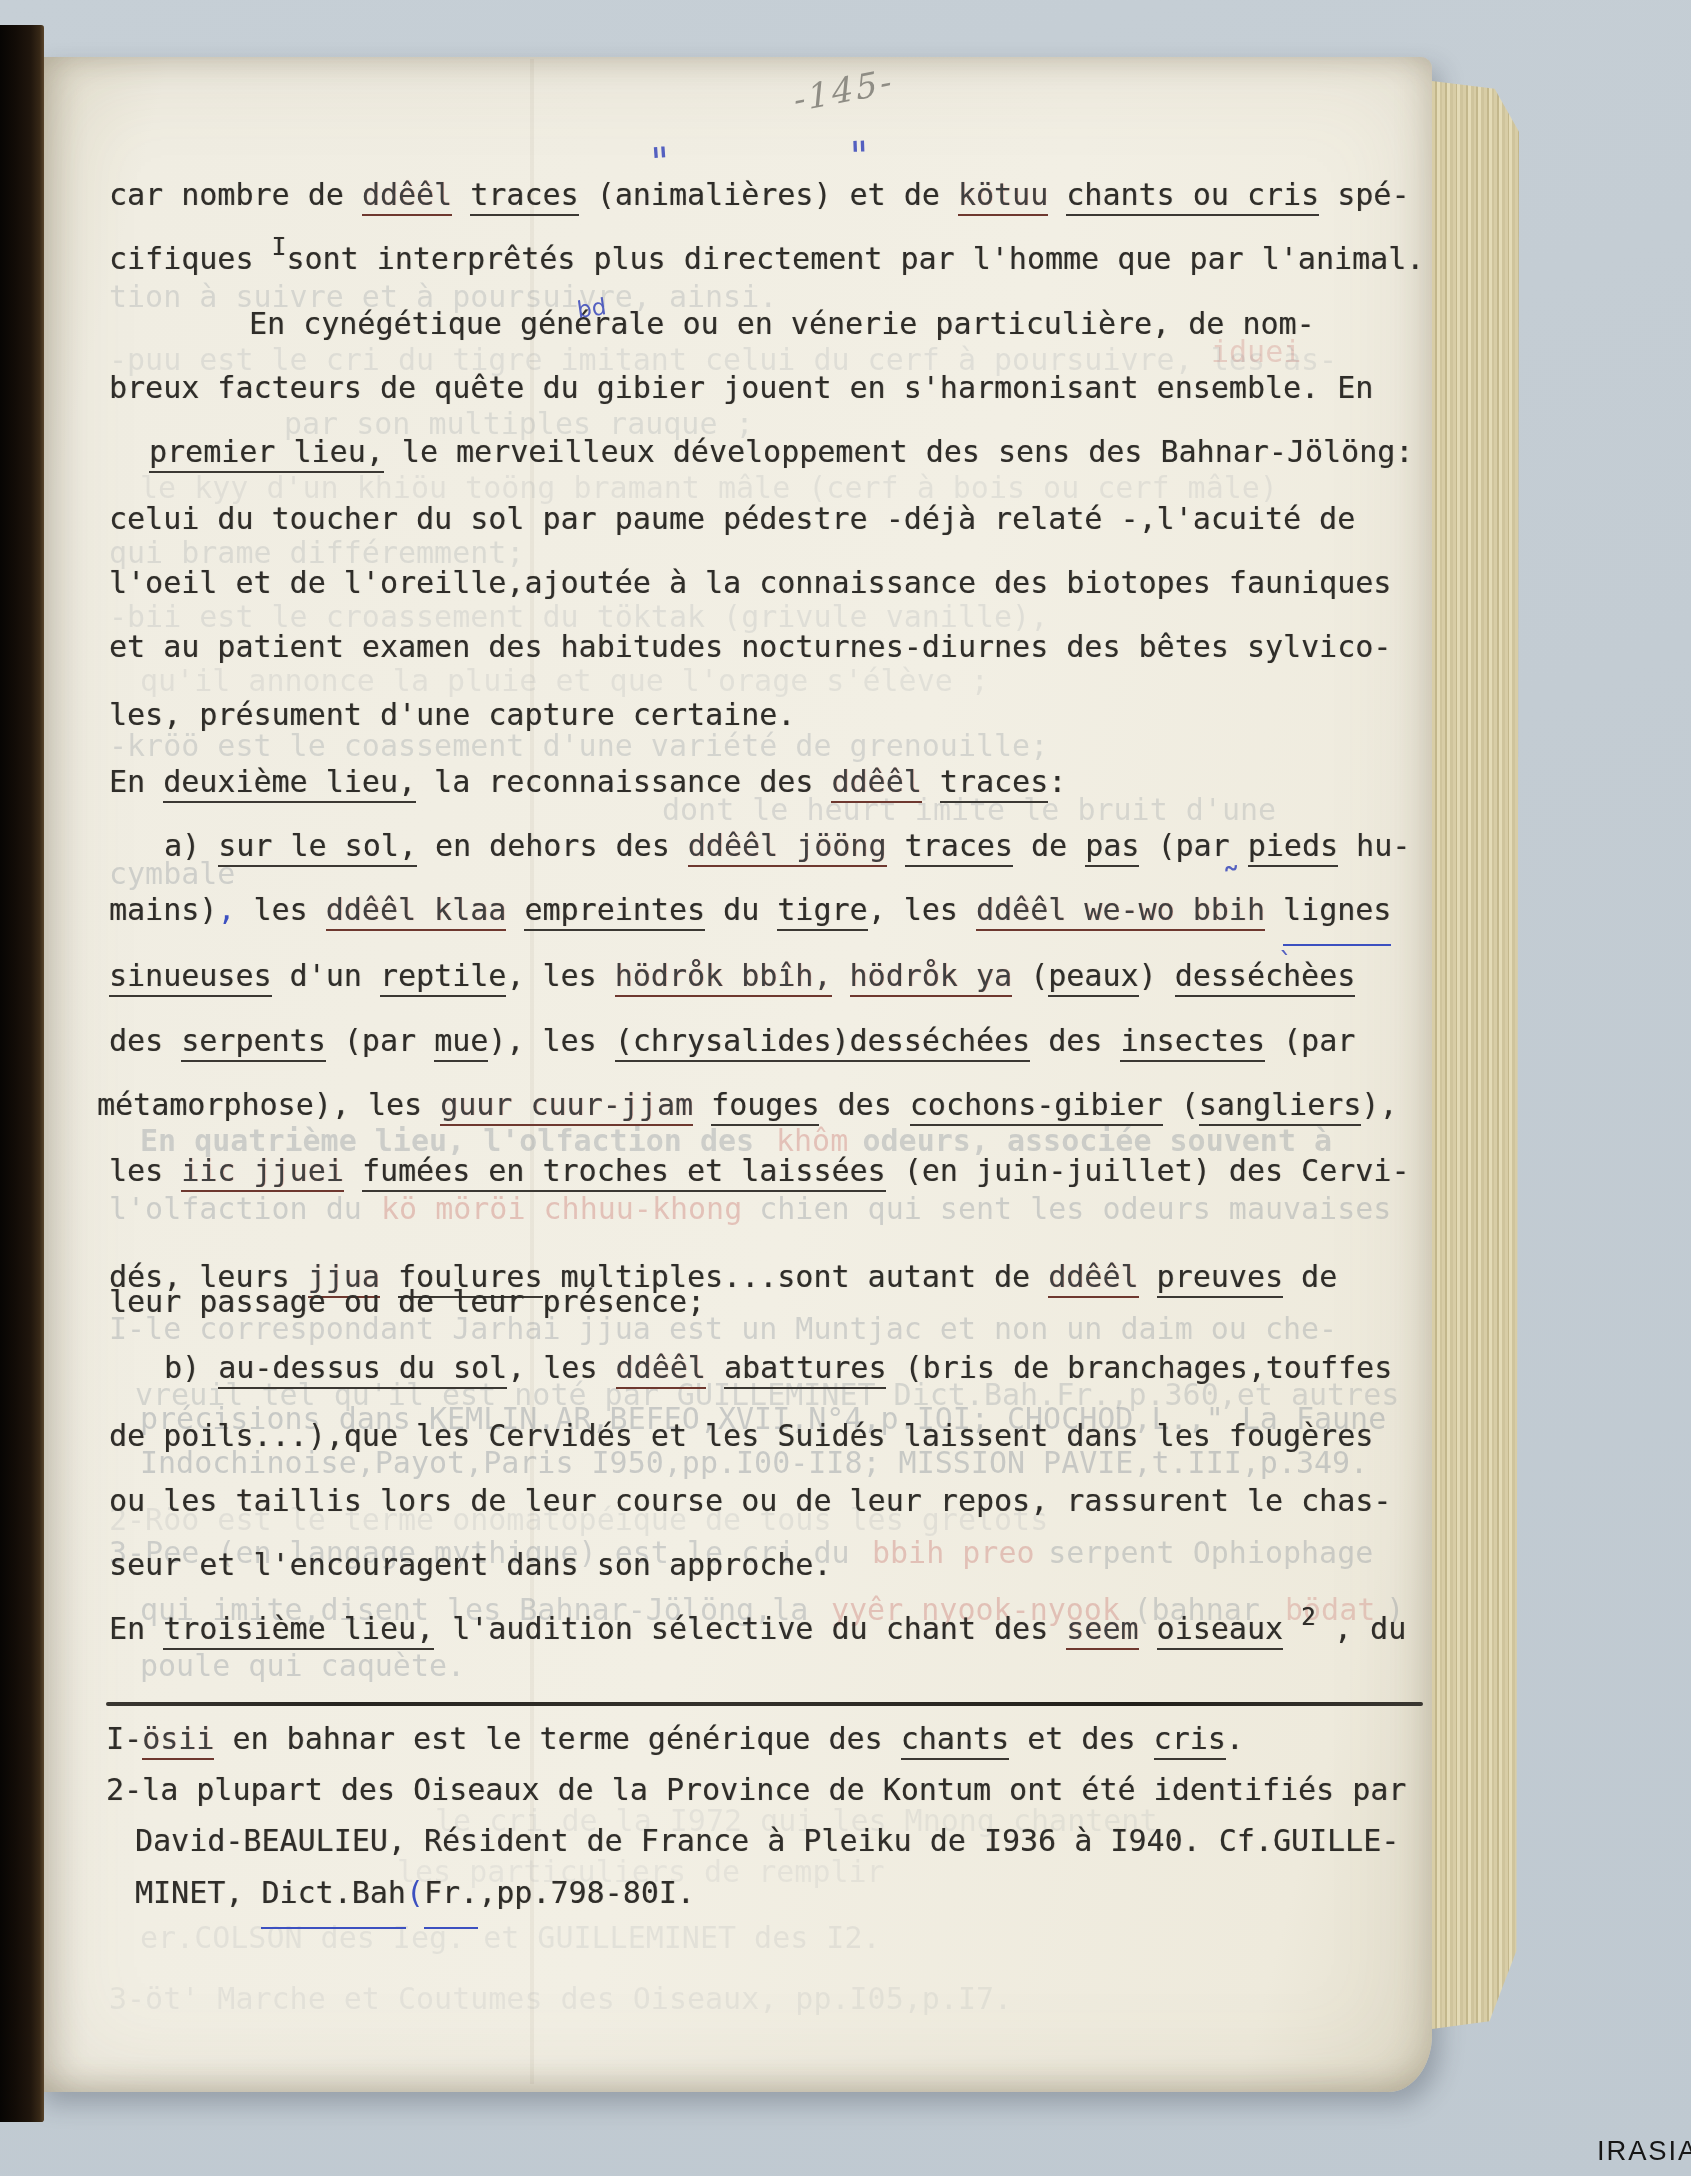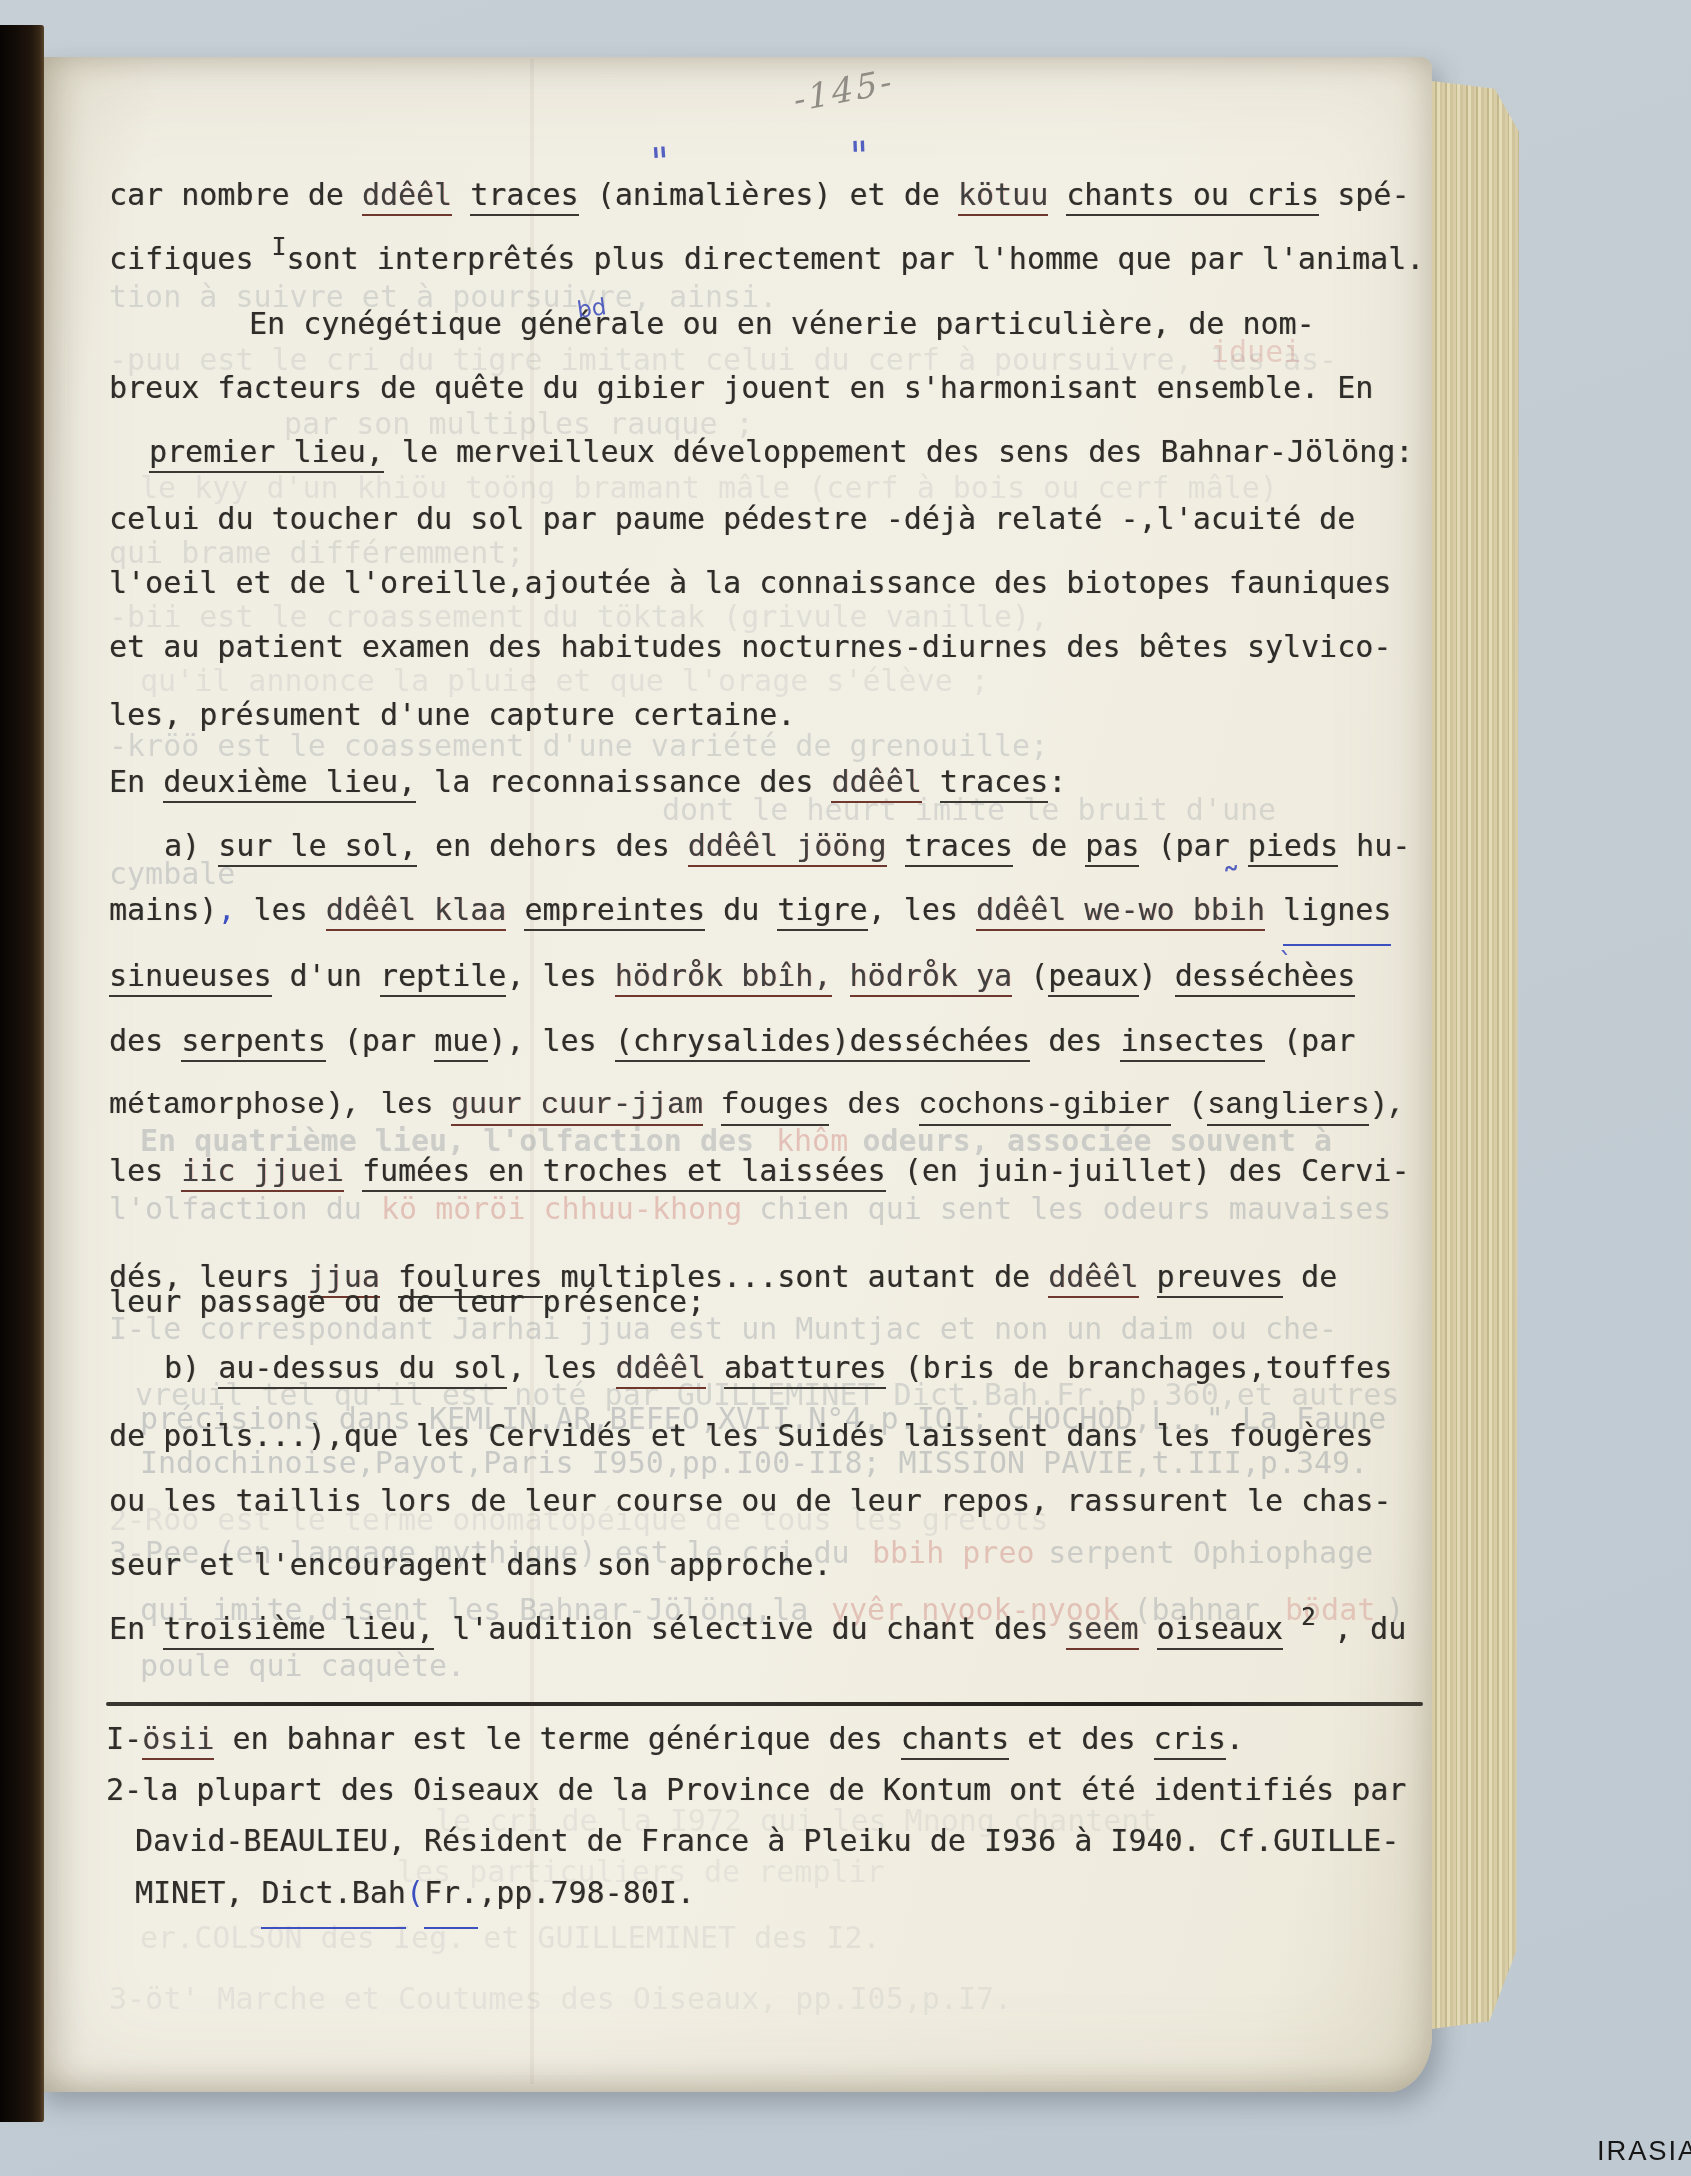--- a/index.html
+++ b/index.html
@@ -118,21 +118,21 @@
     <div class="tline" style="left: 109px; top: 437px; margin-left: 40px;"><span class="su">premier lieu,</span><span class="sn"> le merveilleux développement des sens des Bahnar-Jölöng:</span></div>
     <div class="tline" style="left: 109px; top: 504px;"><span class="sn">celui du toucher du sol par paume pédestre -déjà relaté -,l'acuité de</span></div>
     <div class="tline" style="left: 109px; top: 568px;"><span class="sn">l'oeil et de l'oreille,ajoutée à la connaissance des biotopes fauniques</span></div>
     <div class="tline" style="left: 109px; top: 632px;"><span class="sn">et au patient examen des habitudes nocturnes-diurnes des bêtes sylvico-</span></div>
     <div class="tline" style="left: 109px; top: 700px;"><span class="sn">les, présument d'une capture certaine.</span></div>
     <div class="tline" style="left: 109px; top: 767px;"><span class="sn">En </span><span class="su">deuxième lieu,</span><span class="sn"> la reconnaissance des </span><span class="sru">ddêêl</span><span class="sn"> </span><span class="su">traces</span><span class="sn">:</span></div>
     <div class="tline" style="left: 164px; top: 831px;"><span class="sn">a) </span><span class="su">sur le sol,</span><span class="sn"> en dehors des </span><span class="sru">ddêêl jööng</span><span class="sn"> </span><span class="su">traces</span><span class="sn"> de </span><span class="su">pas</span><span class="sn"> (par </span><span class="su">pieds</span><span class="sn"> hu-</span></div>
     <div class="tline" style="left: 109px; top: 895px;"><span class="sn">mains)</span><span class="sbl">,</span><span class="sn"> les </span><span class="sru">ddêêl klaa</span><span class="sn"> </span><span class="su">empreintes</span><span class="sn"> du </span><span class="su">tigre</span><span class="sn">, les </span><span class="sru">ddêêl we-wo bbih</span><span class="sn"> </span><span class="sbu">lignes</span></div>
     <div class="tline" style="left: 109px; top: 961px;"><span class="su">sinueuses</span><span class="sn"> d'un </span><span class="su">reptile</span><span class="sn">, les </span><span class="sru">hödro̊k bbîh,</span><span class="sn"> </span><span class="sru">hödro̊k ya</span><span class="sn"> (</span><span class="su">peaux</span><span class="sn">) </span><span class="su">desséchèes</span></div>
     <div class="tline" style="left: 109px; top: 1026px;"><span class="sn">des </span><span class="su">serpents</span><span class="sn"> (par </span><span class="su">mue</span><span class="sn">), les </span><span class="su">(chrysalides)desséchées</span><span class="sn"> des </span><span class="su">insectes</span><span class="sn"> (par</span></div>
-    <div class="tline" style="left: 109px; top: 1090px; font-family: Liberation Mono, monospace;"><span class="sn">métamorphose), les </span><span class="sru">guur cuur-jjam</span><span class="sn"> </span><span class="su">fouges</span><span class="sn"> des </span><span class="su">cochons-gibier</span><span class="sn"> (</span><span class="su">sangliers</span><span class="sn">),</span></div>
+    <div class="tline" style="left: 97px; top: 1090px;"><span class="sn">métamorphose), les </span><span class="sru">guur cuur-jjam</span><span class="sn"> </span><span class="su">fouges</span><span class="sn"> des </span><span class="su">cochons-gibier</span><span class="sn"> (</span><span class="su">sangliers</span><span class="sn">),</span></div>
     <div class="tline" style="left: 109px; top: 1156px;"><span class="sn">les </span><span class="sru">iic jjuei</span><span class="sn"> </span><span class="su">fumées en troches et laissées</span><span class="sn"> (en juin-juillet) des Cervi-</span></div>
     <div class="tline" style="left: 109px; top: 1262px; text-align: right;"><span class="sn">dés, leurs </span><span class="sru">jjua</span><span class="sn"> </span><span class="su">foulures</span><span class="sn"> multiples...sont autant de </span><span class="sru">ddêêl</span><span class="sn"> </span><span class="su">preuves</span><span class="sn"> de</span></div>
     <div class="tline" style="left: 109px; top: 1287px;"><span class="sn">leur passage ou de leur présence;</span></div>
     <div class="tline" style="left: 164px; top: 1353px;"><span class="sn">b) </span><span class="su">au-dessus du sol</span><span class="sn">, les </span><span class="sru">ddêêl</span><span class="sn"> </span><span class="su">abattures</span><span class="sn"> (bris de branchages,touffes</span></div>
     <div class="tline" style="left: 109px; top: 1421px;"><span class="sn">de poils...),que les Cervidés et les Suidés laissent dans les fougères</span></div>
     <div class="tline" style="left: 109px; top: 1486px;"><span class="sn">ou les taillis lors de leur course ou de leur repos, rassurent le chas-</span></div>
     <div class="tline" style="left: 109px; top: 1550px;"><span class="sn">seur et l'encouragent dans son approche.</span></div>
     <div class="tline" style="left: 109px; top: 1614px;"><span class="sn">En </span><span class="su">troisième lieu,</span><span class="sn"> l'audition sélective du chant des </span><span class="sru">seem</span><span class="sn"> </span><span class="su">oiseaux</span><span class="sn"> </span><span class="ssup">2</span><span class="sn"> , du</span></div>
   </div>
 <div class="rule"></div>

